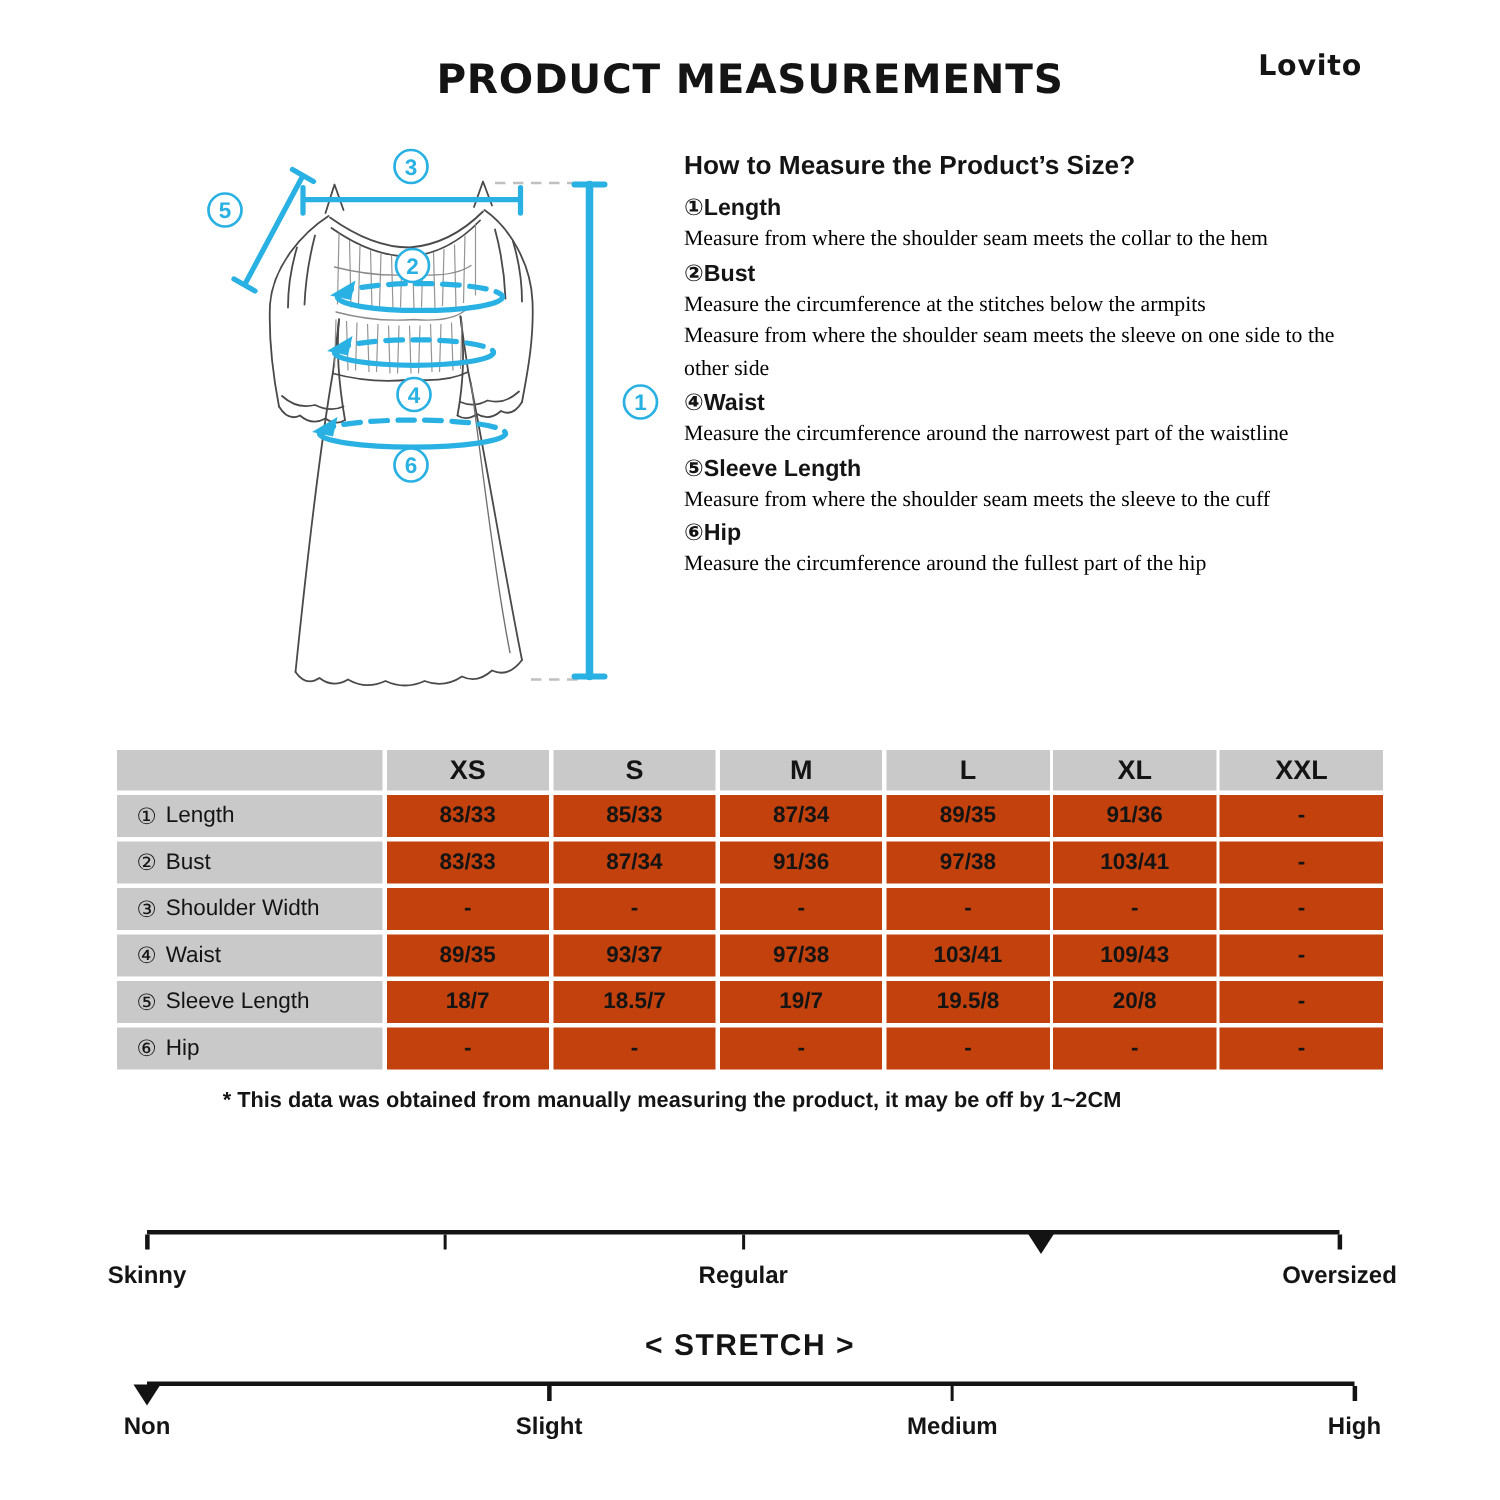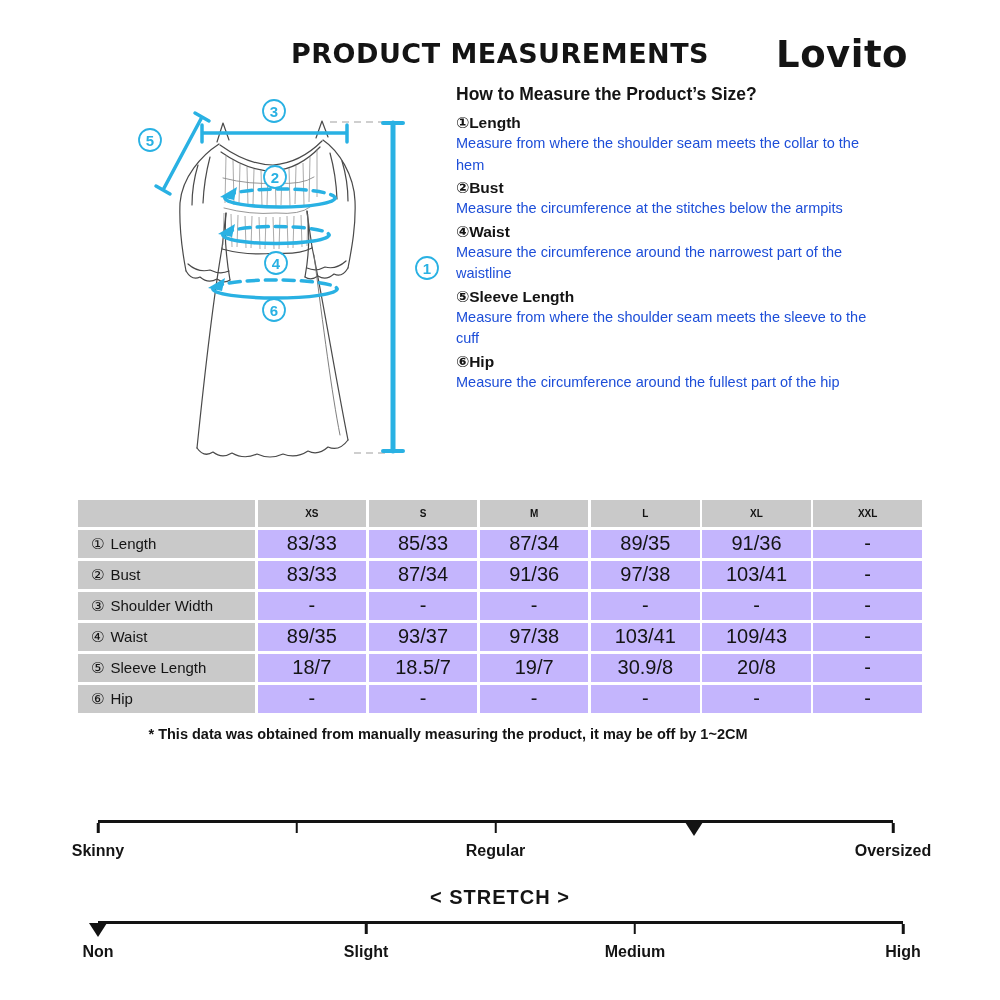--- a/index.html
+++ b/index.html
@@ -5,43 +5,43 @@
   html,body{margin:0;padding:0;background:#fff;}
   .page{position:relative;width:1000px;height:1000px;background:#fff;overflow:hidden;
         font-family:"Liberation Sans","DejaVu Sans",sans-serif;color:#141414;}
 
   
   .title{position:absolute;top:38px;left:0;width:1000px;text-align:center;
          font-family:"DejaVu Sans","Liberation Sans",sans-serif;
          font-size:27px;font-weight:700;letter-spacing:.5px;}
   .logo{position:absolute;top:33px;right:92px;
         font-family:"DejaVu Sans","Liberation Sans",sans-serif;
-        font-size:37px;font-weight:700;letter-spacing:.5px;margin-left:48px;}
+        font-size:19px;font-weight:700;letter-spacing:.5px;margin-left:48px;}
 
   
   .diagram{position:absolute;left:120px;top:85px;width:340px;height:385px;}
 
   
   .guide{position:absolute;left:456px;top:84px;width:486px;}
-  .guide h2{margin:0 0 8px 0;font-size:17.5px;font-weight:700;}
+  .guide h2{margin:16px 0 8px 0;font-size:17.5px;font-weight:700;}
   .gi-title{font-size:15.5px;font-weight:700;line-height:20px;margin-top:2px;}
-  .gi-desc{font-size:14.5px;color:#1d4ed8;line-height:21.5px;max-width:434px;}
+  .gi-desc{font-size:14.5px;color:#000000;line-height:21.5px;max-width:434px;font-family:Liberation Serif, serif;}
 
   
   .units{position:absolute;top:474px;left:78px;width:844px;text-align:right;
          font-size:15px;font-weight:700;}
   .sizes{position:absolute;top:500px;left:78px;width:844px;display:grid;
          grid-template-columns:177px repeat(6,1fr);
          grid-template-rows:27px repeat(6,28.5px);gap:2.5px;}
   .th{background:#c9c9c9;display:flex;align-items:center;justify-content:center;
-      font-size:10px;font-weight:700;}
+      font-size:18px;font-weight:700;}
   .tl{background:#c9c9c9;display:flex;align-items:center;padding-left:13px;
       font-size:15px;gap:6px;}
-  .td{background:#c4b5fd;display:flex;align-items:center;justify-content:center;
-      font-size:20px;font-weight:400;}
+  .td{background:#c2410c;display:flex;align-items:center;justify-content:center;
+      font-size:15px;font-weight:700;}
 
   .footnote{position:absolute;top:726px;left:0;width:896px;text-align:center;
             font-size:14.5px;font-weight:700;}
 
   
   .scale-title{position:absolute;left:0;width:1000px;text-align:center;
                font-size:20px;font-weight:700;letter-spacing:1px;}
   .rail{position:absolute;height:0;border-top:3px solid #131313;}
   .tick{position:absolute;top:0;width:2.5px;height:10px;background:#131313;
         transform:translateX(-50%);}
@@ -153,20 +153,21 @@
     <h2>How to Measure the Product’s Size?</h2>
     <div>
       <div class="gi-title"><span>①</span><span>Length</span></div>
       <div class="gi-desc">Measure from where the shoulder seam meets the collar to the hem</div>
     </div>
     <div>
       <div class="gi-title"><span>②</span><span>Bust</span></div>
       <div class="gi-desc">Measure the circumference at the stitches below the armpits</div>
     </div>
     <div>
+      <div class="gi-desc">Measure from where the shoulder seam meets the sleeve on one side to the other side</div>
     </div>
     <div>
       <div class="gi-title"><span>④</span><span>Waist</span></div>
       <div class="gi-desc">Measure the circumference around the narrowest part of the waistline</div>
     </div>
     <div>
       <div class="gi-title"><span>⑤</span><span>Sleeve Length</span></div>
       <div class="gi-desc">Measure from where the shoulder seam meets the sleeve to the cuff</div>
     </div>
     <div>
@@ -229,21 +230,21 @@
     <div class="td">109/43</div>
     <div class="td">-</div>
 
     <div class="tl">
         <span>⑤</span>
         <span>Sleeve Length</span>
       </div>
     <div class="td">18/7</div>
     <div class="td">18.5/7</div>
     <div class="td">19/7</div>
-    <div class="td">30.9/8</div>
+    <div class="td">19.5/8</div>
     <div class="td">20/8</div>
     <div class="td">-</div>
 
     <div class="tl">
         <span>⑥</span>
         <span>Hip</span>
       </div>
     <div class="td">-</div>
     <div class="td">-</div>
     <div class="td">-</div>

